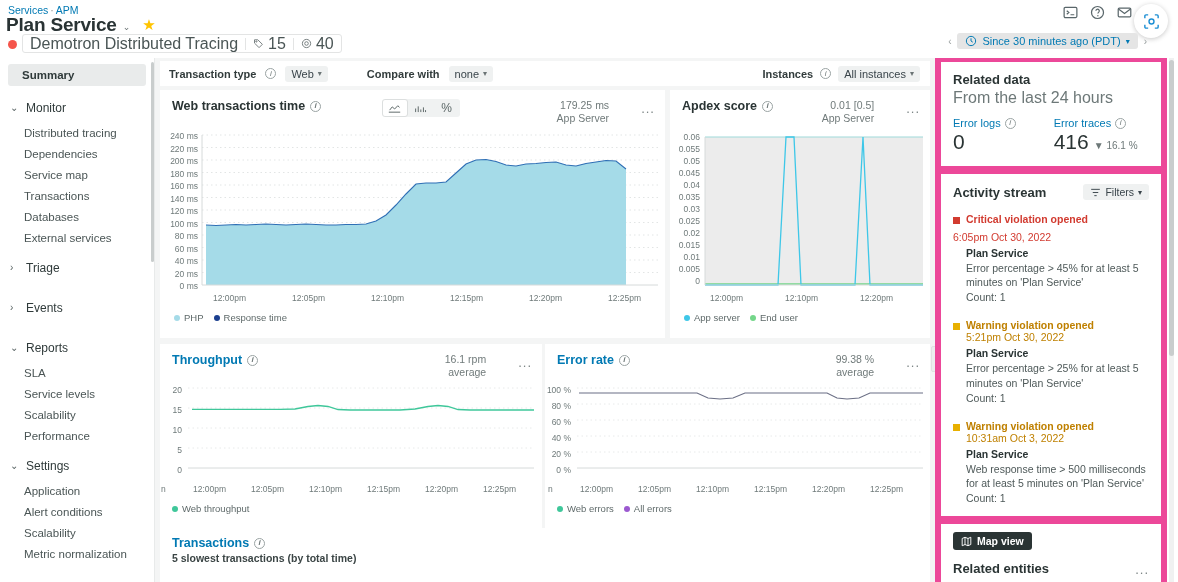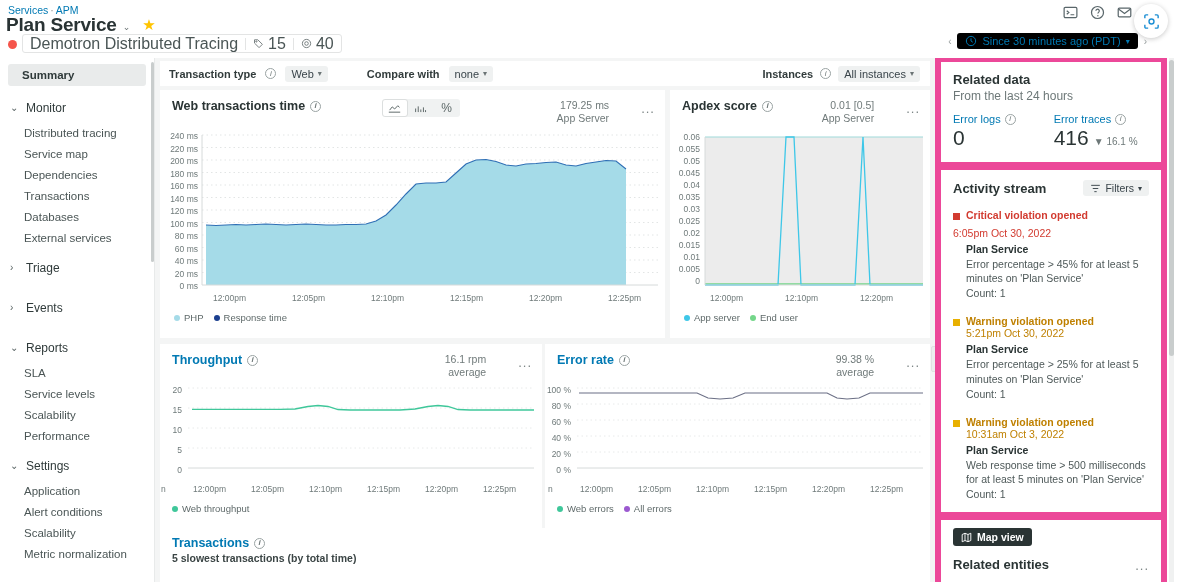--- a/index.html
+++ b/index.html
@@ -43,21 +43,21 @@
     display:flex; align-items:center; font-size:16px; color:#4a5555;
   }
   .chipgroup .cell { padding: 0 7px; display:flex; align-items:center; gap:4px; height:100%; }
   .chipgroup .divider { width:1px; height:12px; background:#e3e4e4; }
   .chipgroup svg { width:11px; height:11px; color:#6b7475; }
 
   .timepicker { position:absolute; right:28px; top:-1px; display:flex; align-items:center; gap:3px; }
   .timepicker .arrow { color:#9aa0a0; font-size:10px; padding:0 3px; }
   .tp-main {
     display:flex; align-items:center; gap:5px;
-    background:#000000; border-radius:3px; padding:2px 8px;
+    background:#e5e5e5; border-radius:3px; padding:2px 8px;
     color:#0179b3; font-size:11px;
   }
   .tp-main svg { width:12px; height:12px; }
 
   
   .sidebar {
     position:absolute; left:0; top:58px; width:155px; height:524px;
     background:#ffffff; border-right:1px solid #e8eaea;
     overflow:hidden; padding-top: 6px;
   }
@@ -122,21 +122,21 @@
   .ax-y { position:absolute; font-size:8.5px; color:#6f7a7a; text-align:right; }
   .ax-x { position:absolute; font-size:8.5px; color:#6f7a7a; }
 
   
   .trx-sub { font-size:10.5px; font-weight:700; color:#3b4545; padding: 2px 0 0 12px; }
 
   
   .right { position:absolute; left:935px; top:58px; width:232px; height:524px; background:#ec4899; overflow:hidden; }
   .rcard { background:#ffffff; margin: 4px 6px 0 6px; padding: 10px 12px 12px 12px; }
   .r-title { font-size:13px; font-weight:700; color:#2a3434; }
-  .r-sub { font-size:12px; color:#6d7878; margin-top:2px; }
+  .r-sub { font-size:16px; color:#6d7878; margin-top:2px; }
   .r-metrics { display:flex; gap:38px; margin-top:10px; }
   .r-metric-label { font-size:11px; color:#0179b3; display:flex; align-items:center; gap:4px; }
   .r-metric-val { font-size:21px; color:#2a3434; margin-top:1px; display:flex; align-items:baseline; gap:5px; }
   .r-delta { font-size:10px; color:#6d7878; }
 
   .act-head { display:flex; align-items:center; }
   .filters-btn {
     margin-left:auto; background:#eff1f1; border-radius:3px; padding:2px 7px;
     font-size:10.5px; color:#39444a; display:flex; align-items:center; gap:4px;
   }
@@ -258,22 +258,22 @@
   </div>
 
   <div class="sidebar">
     <div class="nav-summary">Summary</div>
 
     <div class="nav-group-head">
       <span class="caret">⌄</span>
       <span>Monitor</span>
     </div>
     <div class="nav-item">Distributed tracing</div>
+    <div class="nav-item">Dependencies</div>
     <div class="nav-item">Service map</div>
-    <div class="nav-item">Dependencies</div>
     <div class="nav-item">Transactions</div>
     <div class="nav-item">Databases</div>
     <div class="nav-item">External services</div>
 
     <div class="nav-group-head" style="padding-top:13px;padding-bottom:13px">
       <span class="caret">›</span>
       <span>Triage</span>
     </div>
 
     <div class="nav-group-head" style="padding-top:13px;padding-bottom:13px">

